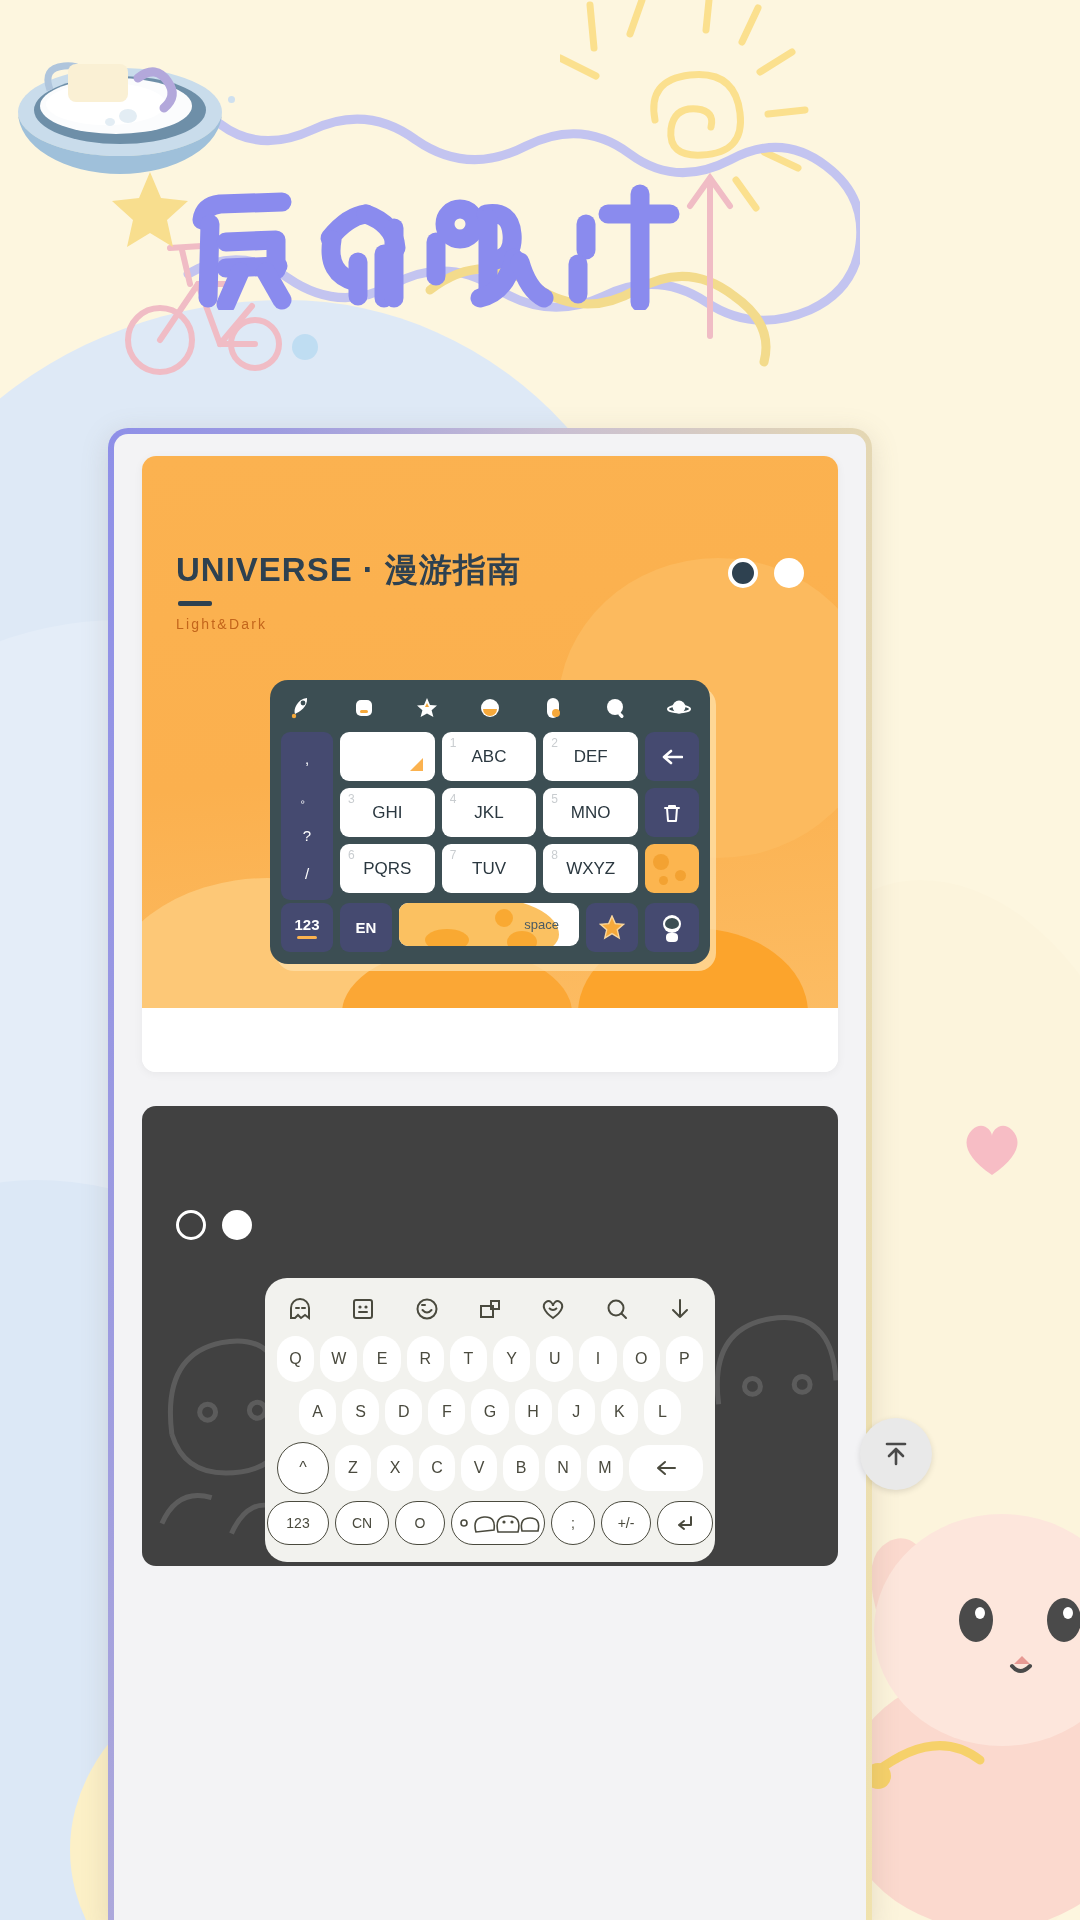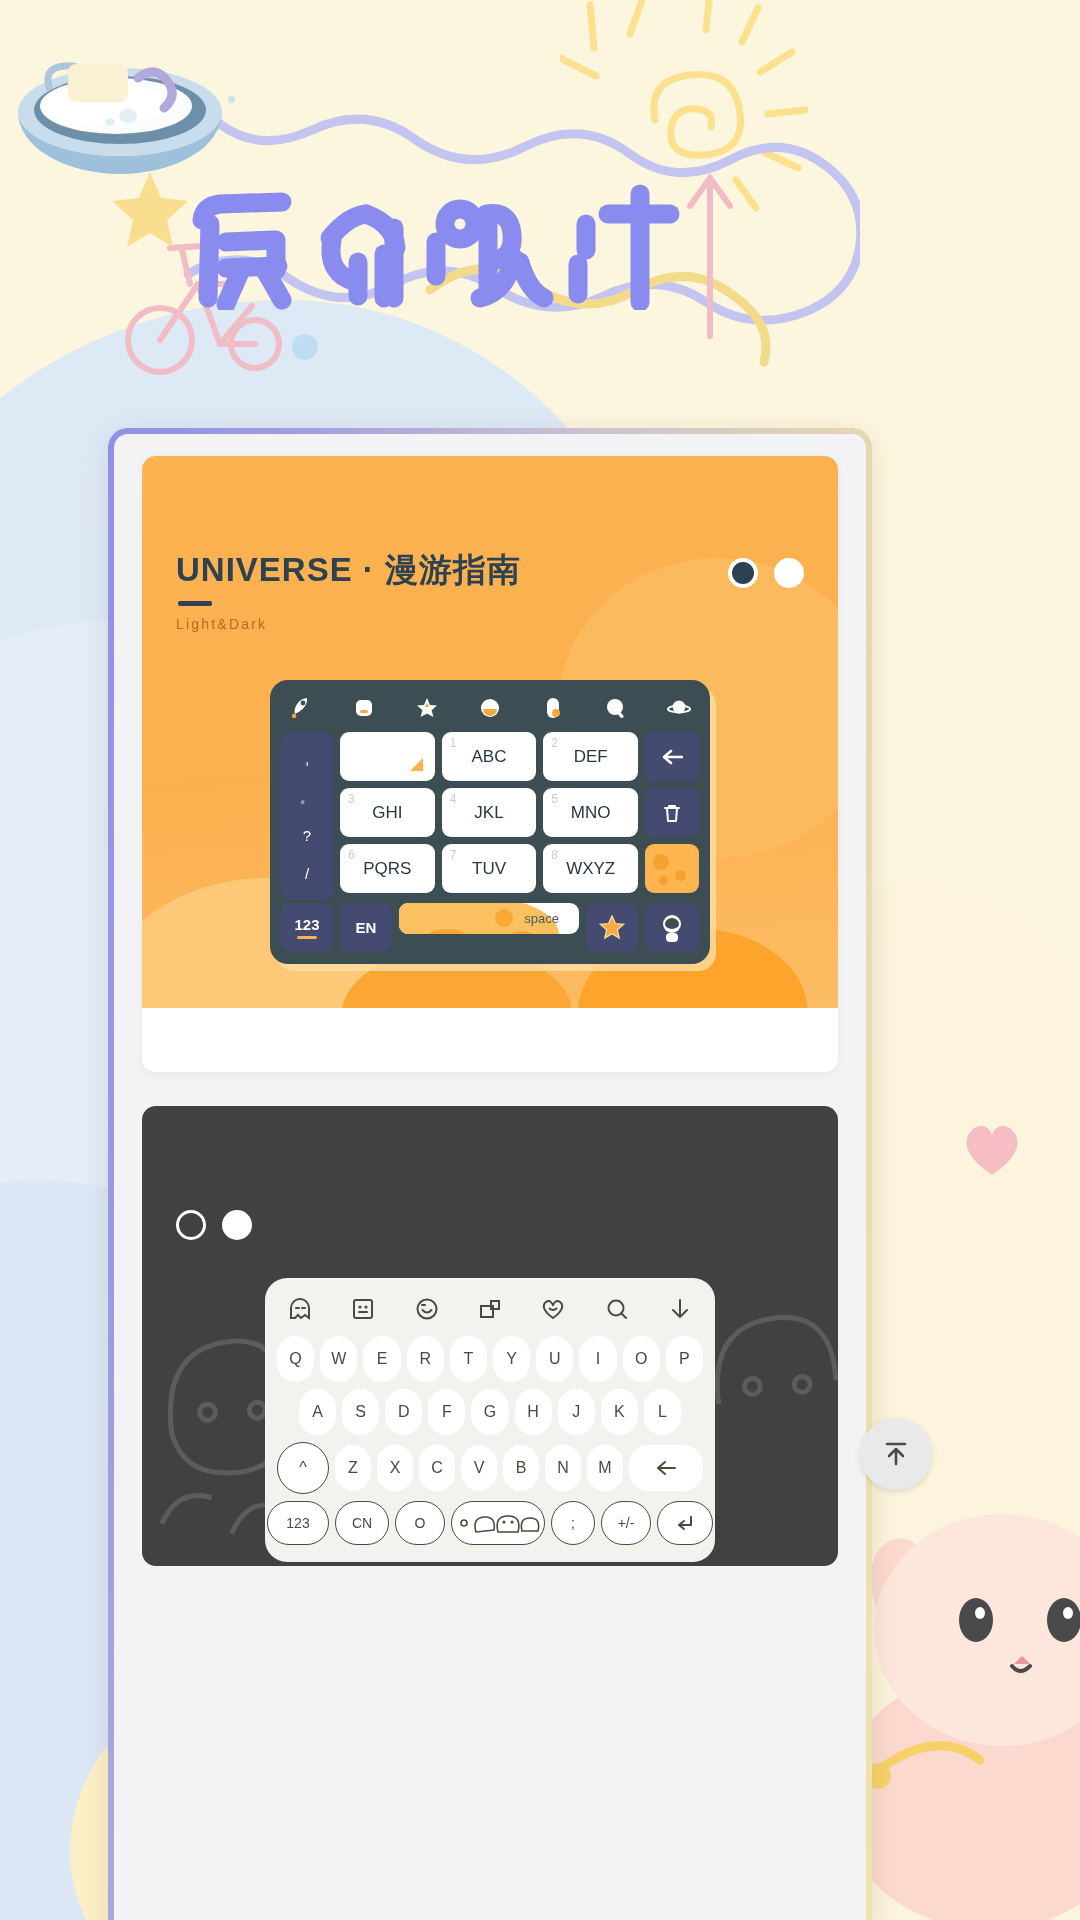--- a/index.html
+++ b/index.html
@@ -138,21 +138,21 @@
   .kb-col-right { width: 54px; display: flex; flex-direction: column; gap: 7px; }
   .key-fn { height: 49px; background: #454A70; border-radius: 9px;
             display: flex; align-items: center; justify-content: center; color: #fff; }
   .key-moon { height: 49px; border-radius: 9px; background: #FCB54F; position: relative; overflow: hidden; }
   .key-moon i { position: absolute; border-radius: 50%; background: #F3A232; }
   .kb-row-bottom { display: flex; gap: 7px; margin-top: 3px; }
   .key-sm { width: 52px; height: 49px; background: #454A70; border-radius: 9px;
             display: flex; flex-direction: column; align-items: center; justify-content: center;
             color: #fff; font-size: 15px; font-weight: 600; }
   .key-sm .ul { width: 20px; height: 3px; background: #FBB24F; margin-top: 3px; border-radius: 2px; }
-  .key-space { flex: 1; height: 31px; background: #fff; border-radius: 9px;
+  .key-space { flex: 1; height: 43px; background: #fff; border-radius: 9px;
                position: relative; overflow: hidden; display: flex; align-items: center;
                justify-content: flex-end; padding-right: 20px;
                font-size: 13px; color: #4A5A63; }
   .key-space .cheese { position: absolute; left: -10px; top: -6px; width: 170px; height: 70px;
                        background: #FBC161; border-radius: 0 60% 70% 0 / 0 70% 60% 0; }
   .key-space .hole { position: absolute; border-radius: 50%; background: #F9A932; }
   .key-star { width: 52px; height: 49px; background: #454A70; border-radius: 9px;
               display: flex; align-items: center; justify-content: center; }
   .key-astro { width: 54px; height: 49px; background: #454A70; border-radius: 9px;
                display: flex; align-items: center; justify-content: center; }

